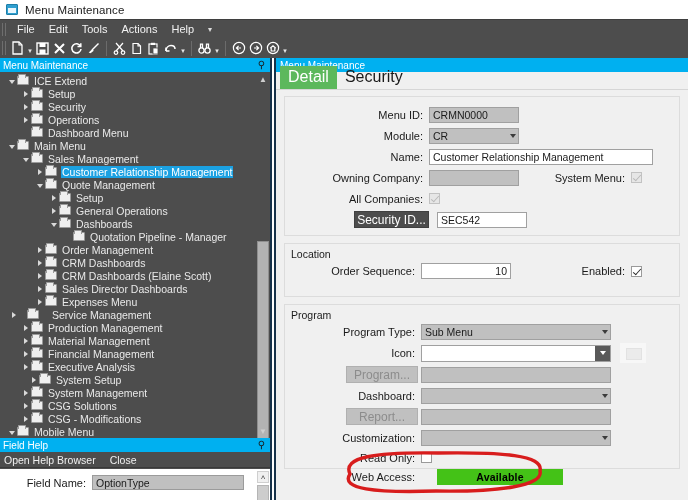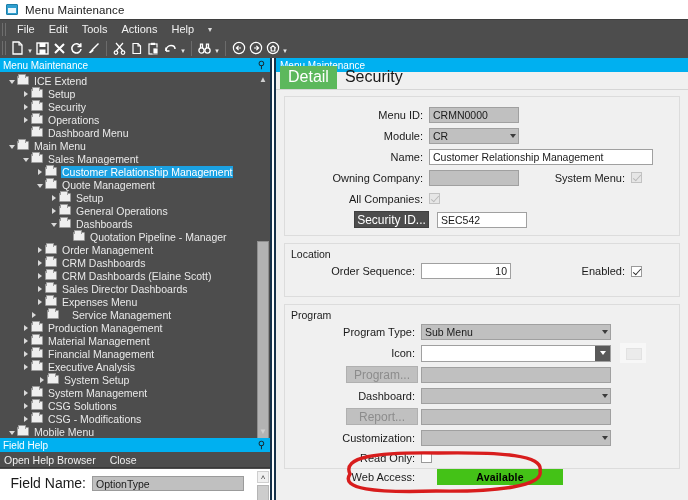--- a/index.html
+++ b/index.html
@@ -102,21 +102,21 @@
     position:absolute; left:0; top:438px; width:272px; height:62px;
     background:#4d4d4d; border-right:2px solid #17324a;
   }
   .fh-toolbar{
     height:16px; background:#4d4d4d; display:flex; align-items:center;
     border-bottom:1px solid #3a3a3a; padding-left:4px; gap:14px;
   }
   .fh-toolbar span{ color:#f0f0f0; font-size:10.5px; cursor:default;}
   .fh-body{ position:absolute; left:0; top:31px; right:0; bottom:0; background:#ffffff; }
   .fh-row{ display:flex; align-items:center; padding:6px 0 0 0;}
-  .fh-label{ width:92px; text-align:right; font-size:14px; color:#1a1a1a; padding-right:6px;}
+  .fh-label{ width:92px; text-align:right; font-size:11px; color:#1a1a1a; padding-right:6px;}
   .fh-input{
     width:152px; height:15px; background:#c0c0c0; border:1px solid #9b9b9b;
     font-size:10.5px; color:#1a1a1a; padding:1px 3px; line-height:13px;
   }
   .fh-scroll{ position:absolute; right:1px; top:2px; width:12px; bottom:0;}
   .fh-scroll .sb-up{ height:12px; background:#f0f0f0; border:1px solid #cfcfcf; display:flex;align-items:center;justify-content:center;font-size:8px;color:#444;}
   .fh-scroll .sb-thumb{ position:absolute; top:14px; width:12px; height:22px; background:#cdcdcd; border:1px solid #b5b5b5;}
 
   
   .right-pane{
@@ -433,21 +433,21 @@
           <div class="folder"></div>
           <span class="tlabel">Sales Director Dashboards</span>
         </div>
         <div class="tnode" style="padding-left: 34px;">
           <div class="tw">
             <span class="arrow-c"></span>
           </div>
           <div class="folder"></div>
           <span class="tlabel">Expenses Menu</span>
         </div>
-        <div class="tnode" style="padding-left: 28px; gap: 8px;">
+        <div class="tnode" style="padding-left: 8px; gap: 8px;">
           <div class="tw">
             <span class="arrow-c"></span>
           </div>
           <div class="folder"></div>
           <span class="tlabel">Service Management</span>
         </div>
         <div class="tnode" style="padding-left: 20px;">
           <div class="tw">
             <span class="arrow-c"></span>
           </div>
@@ -468,21 +468,21 @@
           <div class="folder"></div>
           <span class="tlabel">Financial Management</span>
         </div>
         <div class="tnode" style="padding-left: 20px;">
           <div class="tw">
             <span class="arrow-c"></span>
           </div>
           <div class="folder"></div>
           <span class="tlabel">Executive Analysis</span>
         </div>
-        <div class="tnode" style="padding-left: 36px;">
+        <div class="tnode" style="padding-left: 28px;">
           <div class="tw">
             <span class="arrow-c"></span>
           </div>
           <div class="folder"></div>
           <span class="tlabel">System Setup</span>
         </div>
         <div class="tnode" style="padding-left: 20px;">
           <div class="tw">
             <span class="arrow-c"></span>
           </div>

